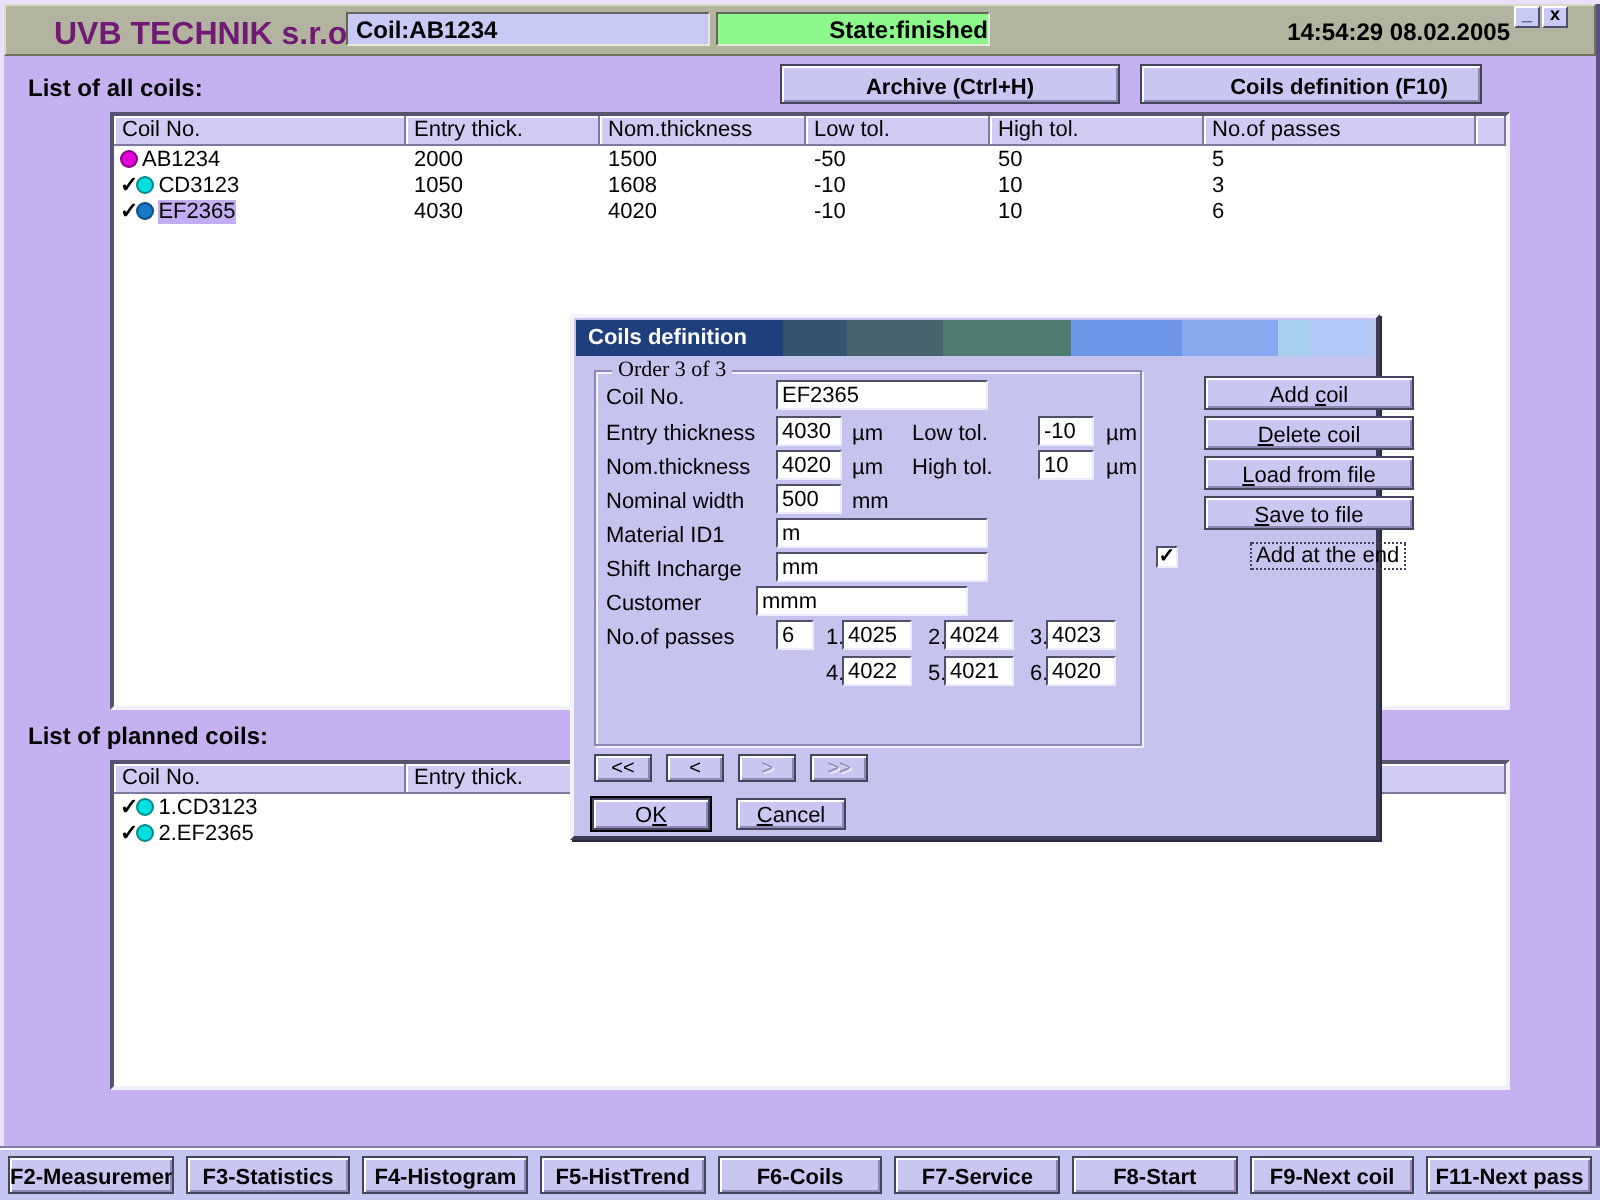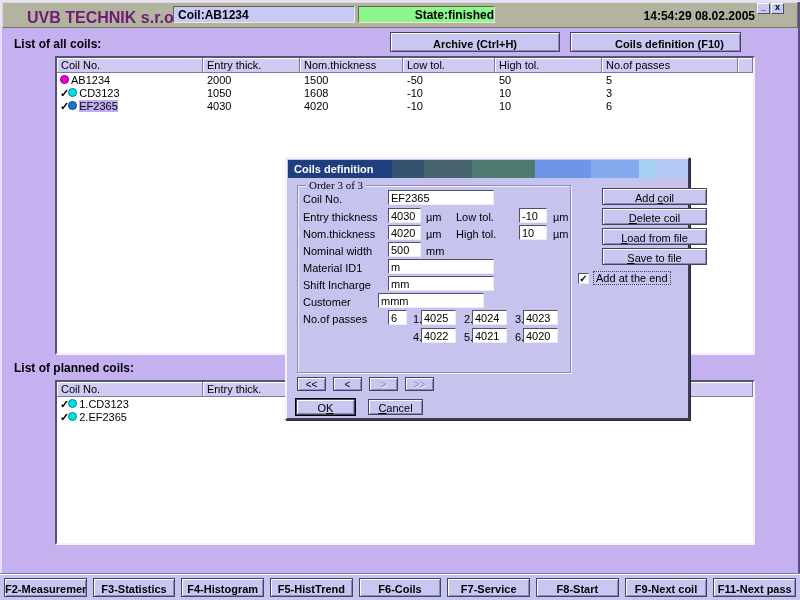--- a/index.html
+++ b/index.html
@@ -97,21 +97,21 @@
   .navbtn.dis { color:#8a86ac; text-shadow:1px 1px 0 #f0eefc; }
   .okbtn, .cancelbtn { position:absolute; top:240px; height:16px; padding-top:2px; font-weight:normal; }
   .okbtn { left:9px; width:59px; box-shadow:0 0 0 1px #000, inset 1px 1px 0 #ffffff, inset -1px -1px 0 #8d89b4; }
   .cancelbtn { left:81px; width:55px; }
   .cbwrap { position:absolute; left:291px; top:112px; display:flex; align-items:center; cursor:default; }
   .cbbox {
     width:11px; height:11px; background:#fff; margin-right:4px;
     border:1px solid; border-color:#50506a #eceafc #eceafc #50506a;
     font-size:10px; font-weight:bold; line-height:9px; text-align:center;
   }
-  .cblabel { font-size:11px; border:1px dotted #40405a; padding:0 2px; white-space:nowrap; }
+  .cblabel { font-size:11px; border:1px dotted #40405a; padding:0 2px; white-space:nowrap;margin-left:32px; }
   
   .bottombar {
     position:absolute; left:0; right:0; bottom:0; height:27px; background:#c5c5f2;
     border-top:1px solid #7e7aa4; box-shadow: inset 0 1px 0 #ffffff;
     display:flex; gap:6px; padding:4px 4px 4px 4px;
   }
   .fkey { flex:1; height:19px; padding-top:3px; white-space:nowrap; overflow:hidden; }
   u { text-decoration:underline; }
 </style>
 </head>

